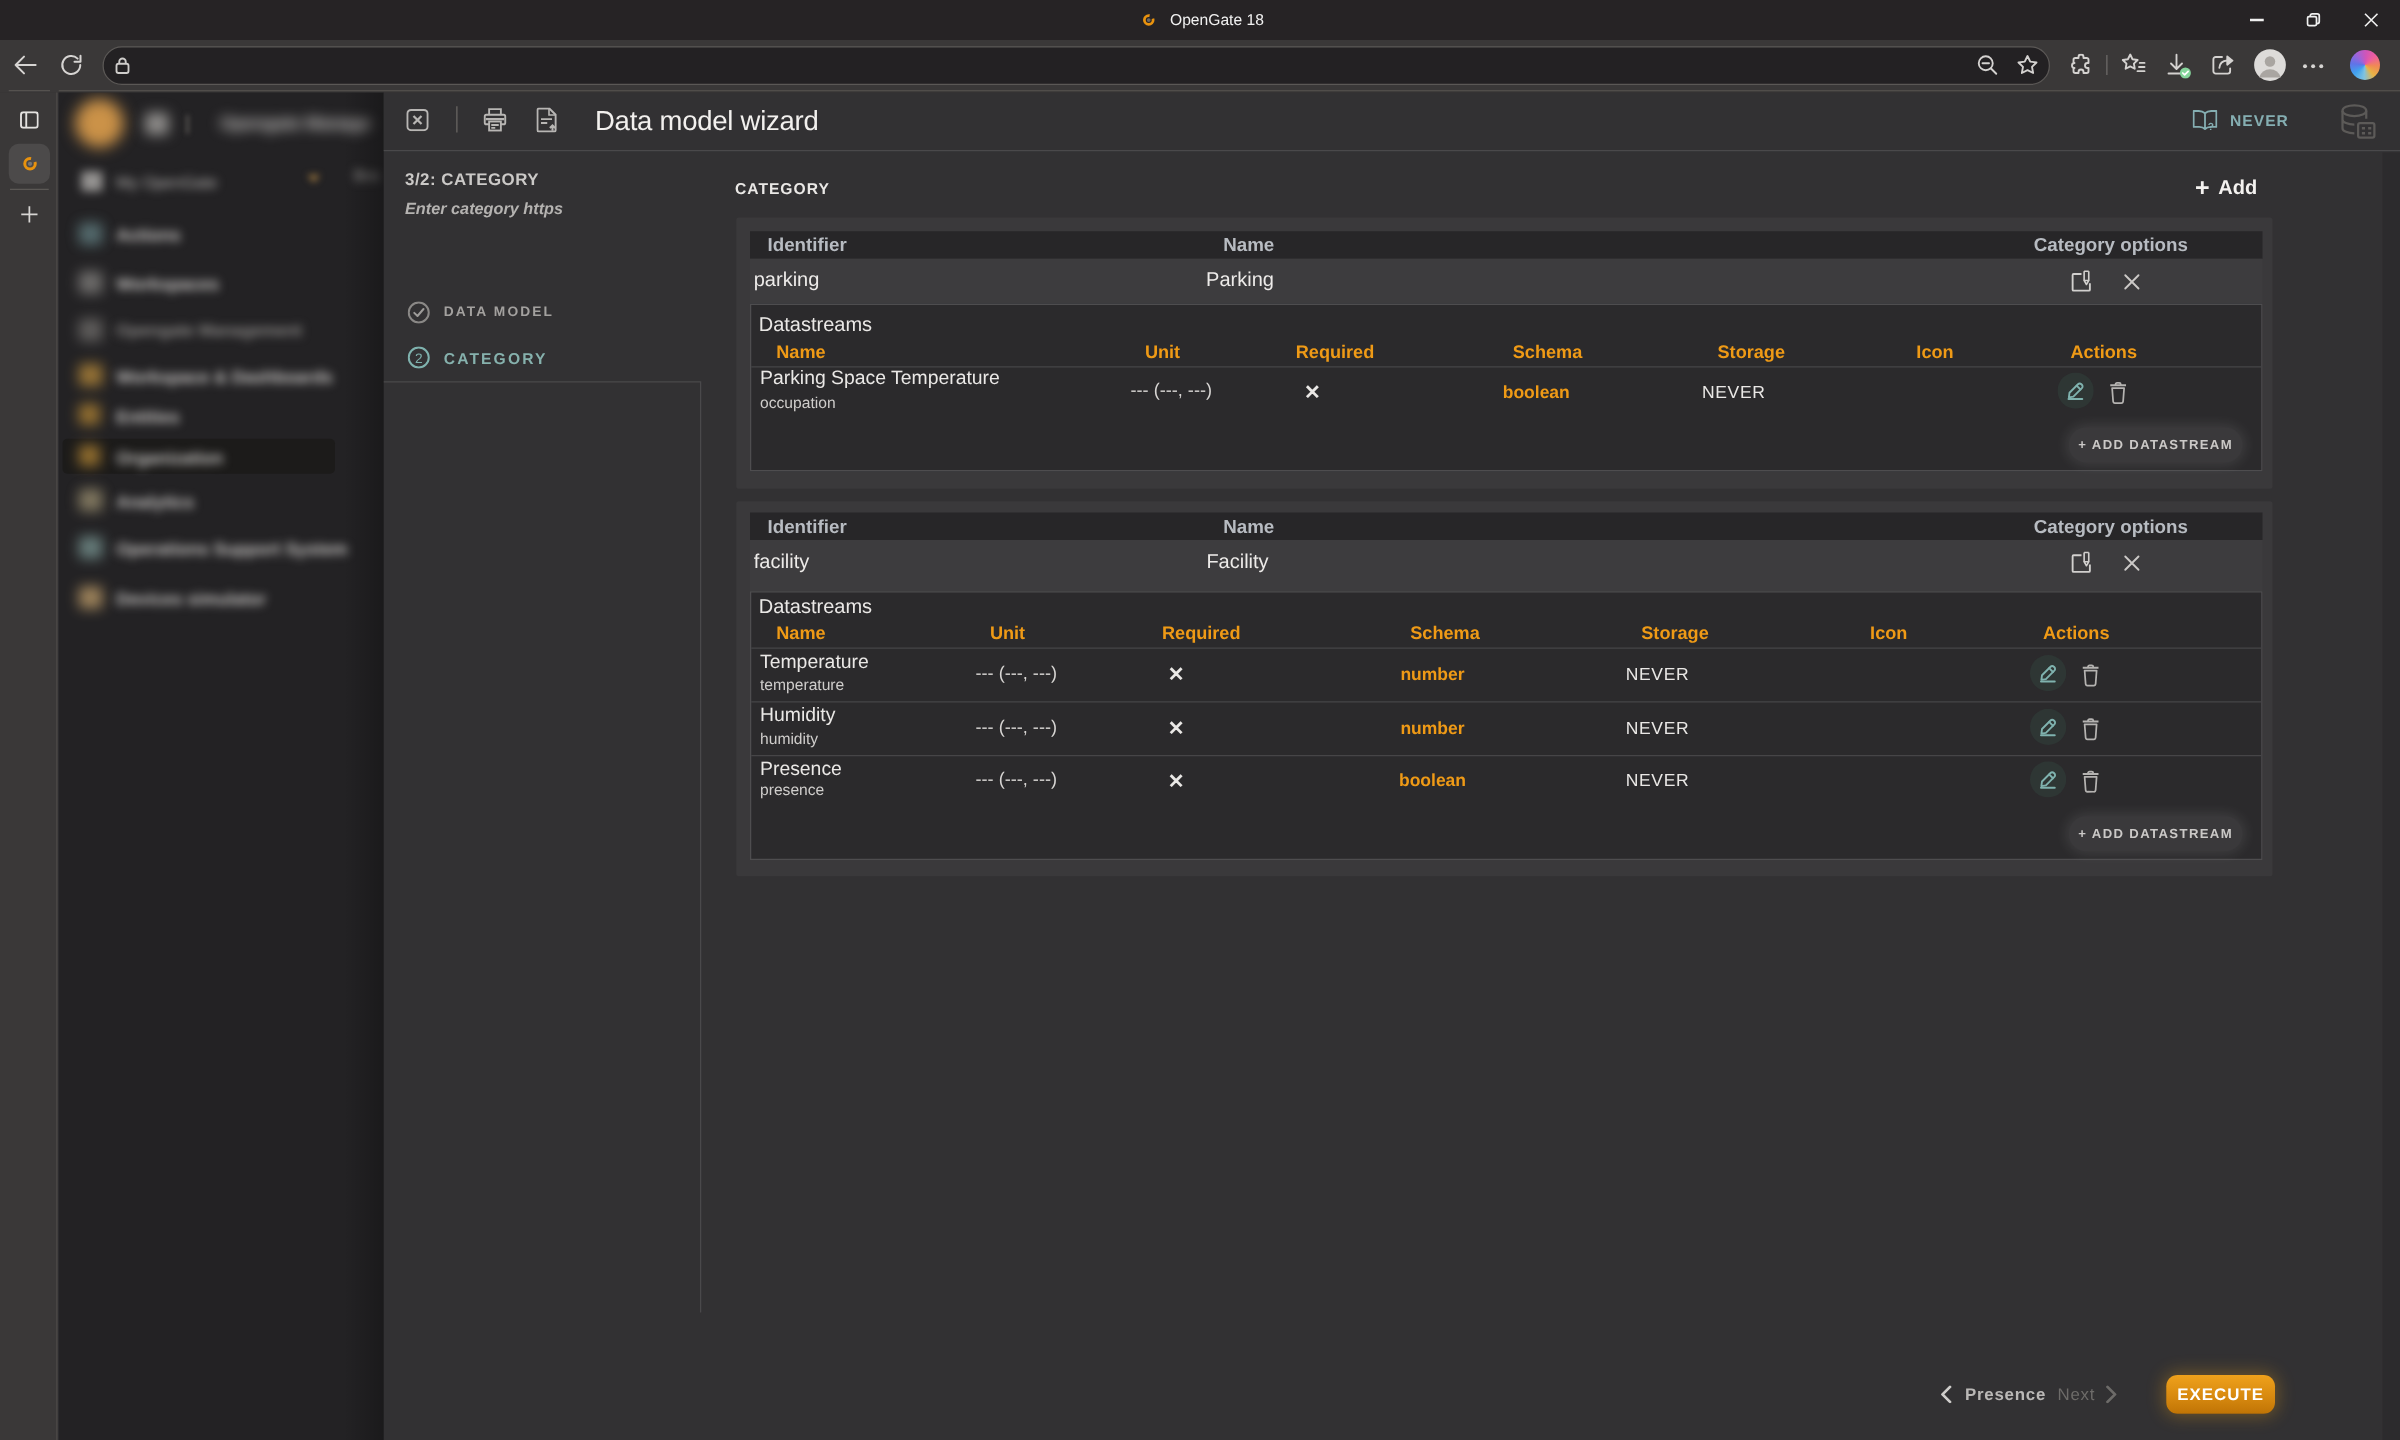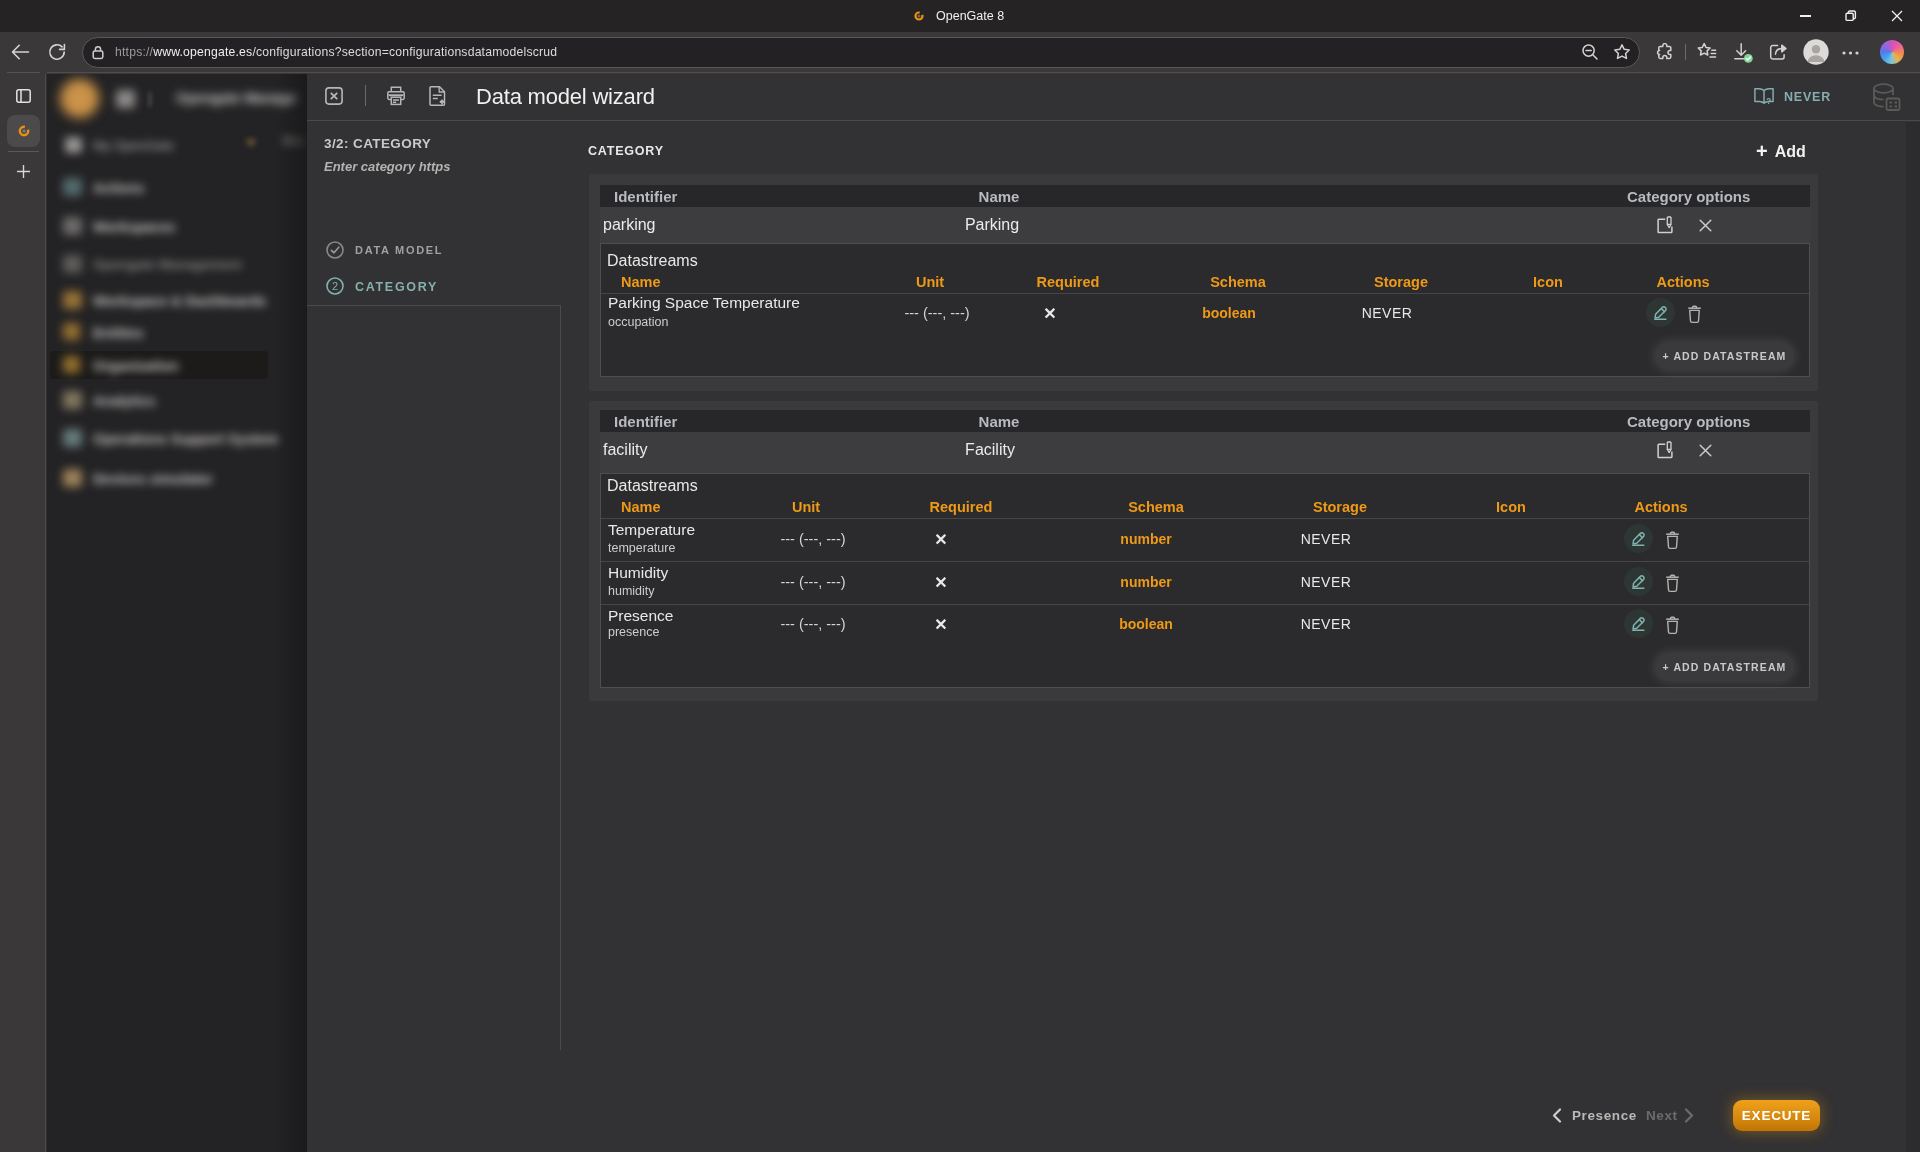--- a/index.html
+++ b/index.html
@@ -13,21 +13,21 @@
 <body>
 <div id="page">
 
   <div class="ab" style="left:0;top:0;width:1920px;height:32px;background:#262325;"></div>
   <div class="ab" id="favicon" style="left:914px;top:11px;">
       <svg width="10" height="10" viewBox="0 0 10 10">
         <circle cx="5" cy="5" r="3.5" fill="none" stroke="#e8920e" stroke-width="2.2" stroke-dasharray="18.5 3.5" stroke-dashoffset="1.7"></circle>
         <circle cx="5" cy="5" r="1.5" fill="#6b6967"></circle>
       </svg>
     </div>
-  <div class="ab" style="left:936px;top:0;height:32px;line-height:33px;color:#f1f1f1;font-size:12.5px;">OpenGate 8</div>
+  <div class="ab" style="left:936px;top:0;height:32px;line-height:33px;color:#f1f1f1;font-size:12.5px;">OpenGate 18</div>
 
   <div class="ab" style="left:1800px;top:15px;width:11px;height:1.6px;background:#f0f0f0;"></div>
   <div class="ab" id="restorebtn" style="left:1845px;top:10px;">
       <svg width="12" height="12" viewBox="0 0 12 12" fill="none" stroke="#f0f0f0" stroke-width="1.4">
         <path d="M3.2 3.2 V2.6 a1.6 1.6 0 0 1 1.6 -1.6 H8.8 a1.6 1.6 0 0 1 1.6 1.6 V7.2 a1.6 1.6 0 0 1 -1.6 1.6 H8.2"></path>
         <rect x="1" y="3.2" width="7.2" height="7.2" rx="1.2"></rect>
       </svg>
     </div>
   <div class="ab" id="closebtn" style="left:1891px;top:10px;">
       <svg width="12" height="12" viewBox="0 0 12 12" stroke="#f0f0f0" stroke-width="1.3">
@@ -48,21 +48,20 @@
       </svg>
     </div>
 
   <div class="ab" style="left:82px;top:37px;width:1558px;height:31px;background:#232123;border:1px solid #5b5856;border-radius:16px;"></div>
   <div class="ab" id="lockicon" style="left:91px;top:45px;">
       <svg width="14" height="15" viewBox="0 0 14 15" fill="none" stroke="#cfcdcb" stroke-width="1.5">
         <rect x="2.2" y="6" width="9.6" height="7.4" rx="1.6"></rect>
         <path d="M4.4 6 V4.4 a2.6 2.6 0 0 1 5.2 0 V6"></path>
       </svg>
     </div>
-  <div class="ab" style="left:115px;top:37px;height:31px;line-height:31px;font-size:12.2px;color:#e9e7e5;letter-spacing:0.2px;"><span style="color:#9d9b99;">https://</span><span style="color:#f0eeec;">www.opengate.es</span><span style="color:#dedcda;">/configurations?section=configurationsdatamodelscrud</span></div>
   <div class="ab" id="zoomicon" style="left:1581px;top:43px;">
       <svg width="18" height="18" viewBox="0 0 18 18" fill="none" stroke="#d4d2d0" stroke-width="1.5" stroke-linecap="round">
         <circle cx="7.6" cy="7.6" r="5.6"></circle>
         <path d="M11.8 11.8 L16 16"></path>
         <path d="M5 7.6 H10.2"></path>
       </svg>
     </div>
   <div class="ab" id="staricon" style="left:1613px;top:43px;">
       <svg width="18" height="18" viewBox="0 0 18 18" fill="none" stroke="#d4d2d0" stroke-width="1.5" stroke-linejoin="round">
         <path d="M9 1.8 L11.2 6.3 L16.2 7 L12.6 10.5 L13.5 15.4 L9 13.1 L4.5 15.4 L5.4 10.5 L1.8 7 L6.8 6.3 Z"></path>
@@ -399,21 +398,21 @@
       </svg>
     </div>
   <div class="ab" style="left:1655px;top:653px;width:139px;height:28px;border-radius:14px;background:#3a393b;box-shadow:0 0 10px 2px rgba(255,255,255,0.10);color:#cbc9c7;font-size:10.5px;font-weight:700;letter-spacing:1.1px;text-align:center;line-height:28px;white-space:nowrap;">+ ADD DATASTREAM</div>
 
   <div class="ab" id="chevprev" style="left:1552px;top:1108px;">
       <svg width="10" height="15" viewBox="0 0 10 15" fill="none" stroke="#cfcdcb" stroke-width="2.2" stroke-linecap="round" stroke-linejoin="round">
         <path d="M8 1.5 L2 7.5 L8 13.5"></path>
       </svg>
     </div>
   <div class="ab" style="left:1572px;top:1108px;font-size:13.5px;font-weight:700;letter-spacing:0.6px;color:#bab8b6;">Presence</div>
-  <div class="ab" style="left:1646px;top:1108px;font-size:13.5px;font-weight:700;letter-spacing:0.6px;color:#6d6b69;">Next</div>
+  <div class="ab" style="left:1646px;top:1108px;font-size:13.5px;font-weight:400;letter-spacing:0.6px;color:#6d6b69;">Next</div>
   <div class="ab" id="chevnext" style="left:1684px;top:1108px;">
       <svg width="10" height="15" viewBox="0 0 10 15" fill="none" stroke="#6d6b69" stroke-width="2.2" stroke-linecap="round" stroke-linejoin="round">
         <path d="M2 1.5 L8 7.5 L2 13.5"></path>
       </svg>
     </div>
   <div class="ab" style="left:1733px;top:1100px;width:87px;height:31px;border-radius:9px;background:linear-gradient(180deg,#efa11b 0%,#d88a10 55%,#c07405 100%);box-shadow:0 0 14px 2px rgba(235,160,25,0.33);color:#fff;font-size:13.5px;font-weight:700;letter-spacing:0.8px;text-align:center;line-height:31px;">EXECUTE</div>
 
 </div>
 
 </body></html>

